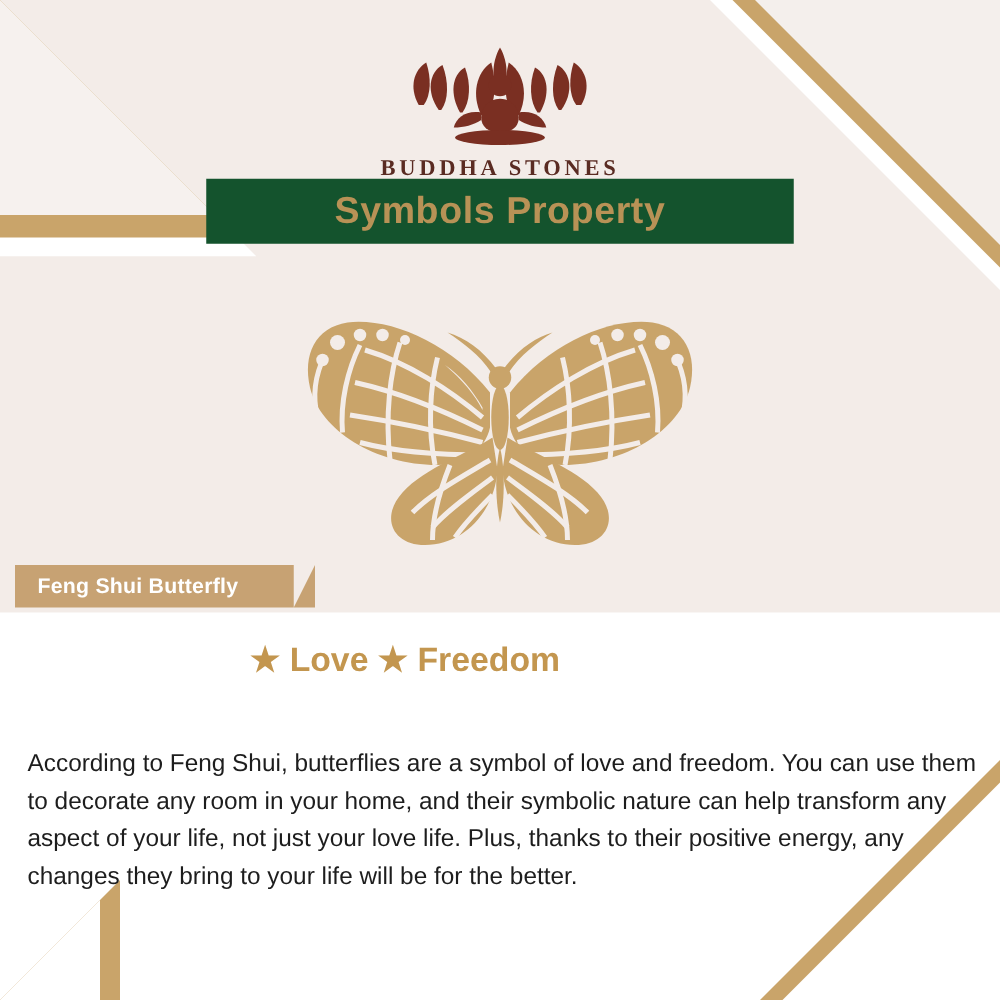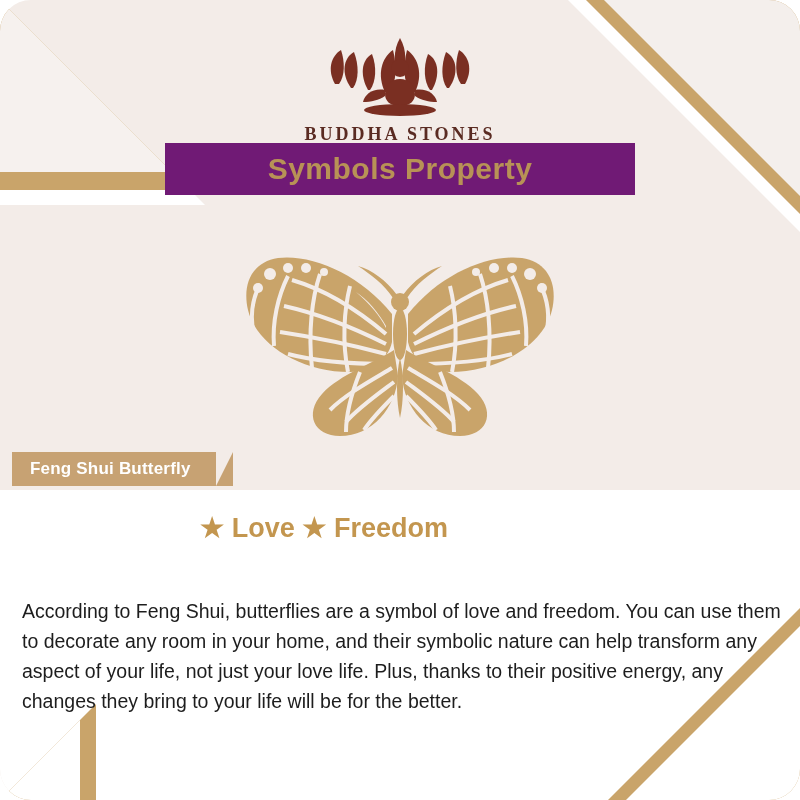--- a/index.html
+++ b/index.html
@@ -7,21 +7,20 @@
     padding: 0;
     background: #ffffff;
   }
   #page {
     position: relative;
     width: 800px;
     height: 800px;
     overflow: hidden;
     background: #f3ece8;
     font-family: "Liberation Sans", sans-serif;
-    border-radius: 31px;
   }
 
   
   .corner {
     position: absolute;
     width: 0;
     height: 0;
     border-style: solid;
   }
   .corner-tl {
@@ -161,21 +160,21 @@
     font-family: "Liberation Serif", serif;
   }
 
   
   .title-banner {
     position: absolute;
     top: 143px;
     left: 165px;
     width: 470px;
     height: 52px;
-    background: #701a75;
+    background: #14532d;
     display: flex;
     align-items: center;
     justify-content: center;
   }
   .title-banner .title-text {
     font-size: 30px;
     font-weight: bold;
     color: #b89256;
     letter-spacing: 0.5px;
   }
@@ -188,21 +187,21 @@
     width: 400px;
     height: 230px;
   }
 
   
   .tag {
     position: absolute;
     top: 452px;
     left: 12px;
     height: 34px;
-    padding: 0 25px 0 18px;
+    padding: 0 44px 0 18px;
     background: #c7a273;
     color: #ffffff;
     font-size: 17px;
     font-weight: bold;
     display: flex;
     align-items: center;
     letter-spacing: 0.2px;
   }
   .tag::after {
     content: "";

